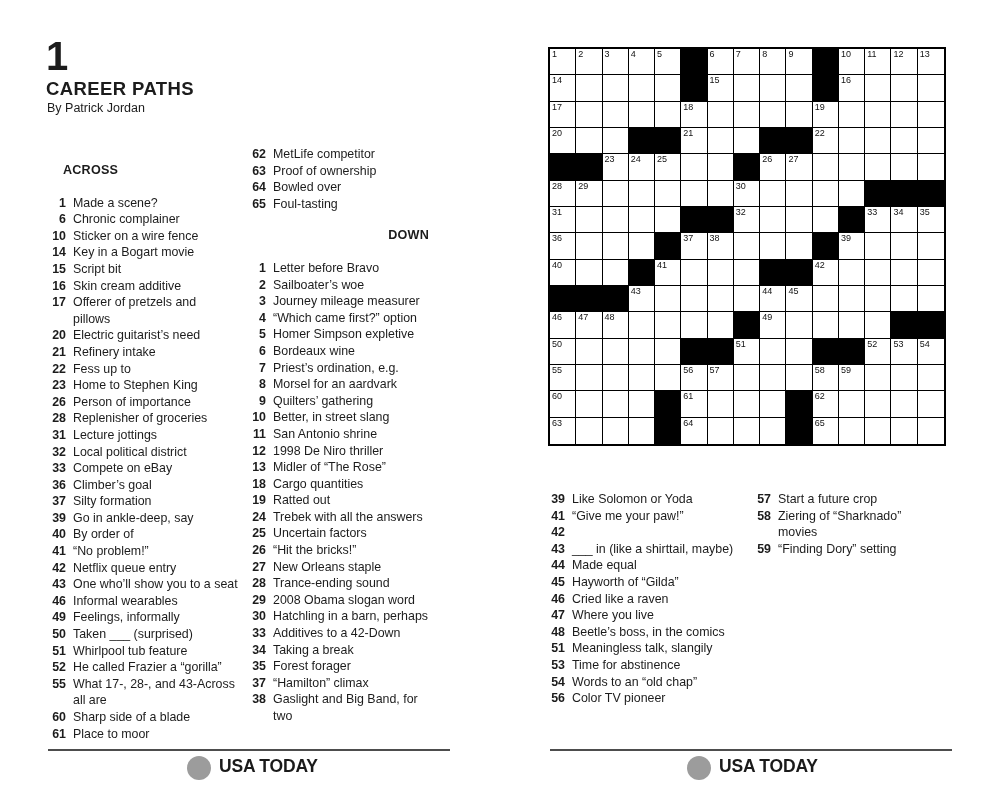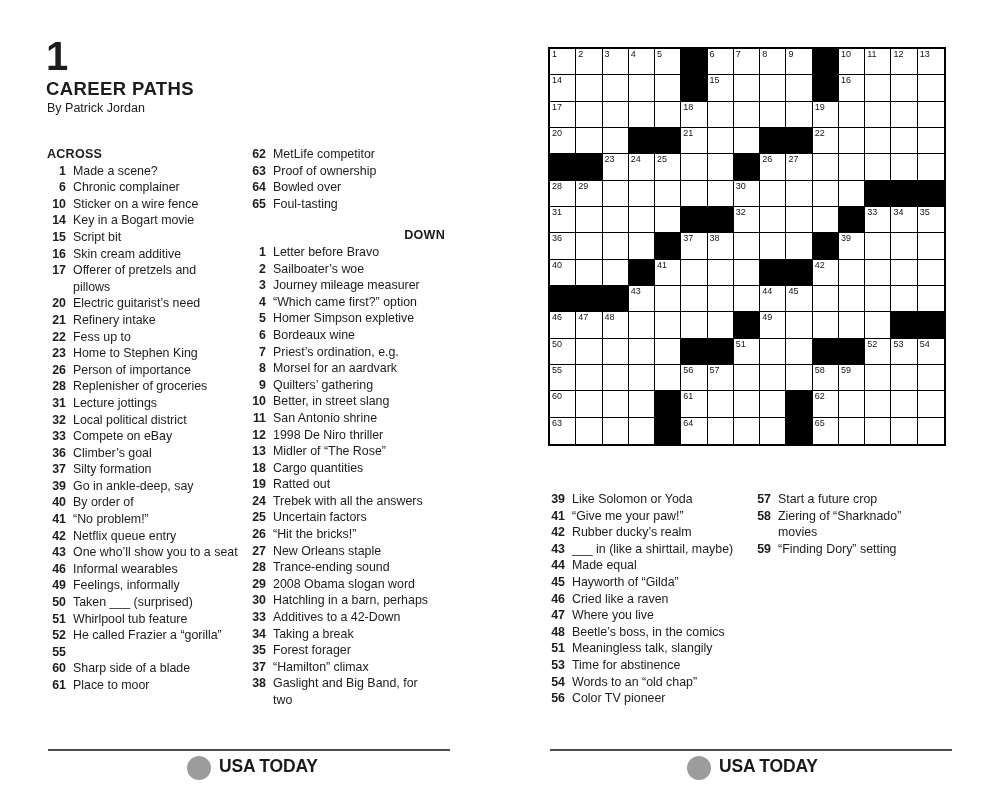--- a/index.html
+++ b/index.html
@@ -11,21 +11,21 @@
   .puzzle-number { position:absolute; left:46px; top:36px; font-size:40px; font-weight:bold; line-height:1; letter-spacing:-1px; }
   .puzzle-title  { position:absolute; left:46px; top:78px; font-size:18.5px; font-weight:bold; letter-spacing:.4px; margin:0; }
   .puzzle-byline { position:absolute; left:47px; top:101px; font-size:12.5px; }
 
   
   .clue-col { position:absolute; font-size:12.4px; line-height:16.6px; }
   .col-a { left:47px;  top:146px; width:214px; }
   .col-b { left:247px; top:146px; width:198px; }
   .col-c { left:546px; top:491px; width:224px; }
   .col-d { left:752px; top:491px; width:208px; }
-  .clue-header { font-size:12.6px; font-weight:bold; letter-spacing:.2px; line-height:16.6px; margin:0; }
+  .clue-header { font-size:12.6px; font-weight:bold; letter-spacing:.2px; line-height:16.6px; margin:16px; }
   .clue-header.gap { margin-top:15px;text-align:right; }
   .clue { display:flex; }
   .clue-num { flex:0 0 19px; min-width:19px; text-align:right; font-weight:bold; padding-right:7px; }
   .clue-text { flex:1; white-space:pre-wrap; }
 
   
   .grid {
     position:absolute; left:548px; top:47px; width:398px; height:399px;
     box-sizing:border-box; border:2px solid #000; background:#fff;
     display:grid; grid-template-columns:repeat(15,1fr); grid-template-rows:repeat(15,1fr);
@@ -167,20 +167,22 @@
           <div class="clue">
             <span class="clue-num">51</span>
             <span class="clue-text">Whirlpool tub feature</span>
           </div>
           <div class="clue">
             <span class="clue-num">52</span>
             <span class="clue-text">He called Frazier a “gorilla”</span>
           </div>
           <div class="clue">
             <span class="clue-num">55</span>
+            <span class="clue-text">What 17-, 28-, and 43-Across
+all are</span>
           </div>
           <div class="clue">
             <span class="clue-num">60</span>
             <span class="clue-text">Sharp side of a blade</span>
           </div>
           <div class="clue">
             <span class="clue-num">61</span>
             <span class="clue-text">Place to moor</span>
           </div>
         </div>
@@ -690,21 +692,20 @@
           <div class="clue">
             <span class="clue-num">39</span>
             <span class="clue-text">Like Solomon or Yoda</span>
           </div>
           <div class="clue">
             <span class="clue-num">41</span>
             <span class="clue-text">“Give me your paw!”</span>
           </div>
           <div class="clue">
             <span class="clue-num">42</span>
-            <span class="clue-text">Rubber ducky’s realm</span>
           </div>
           <div class="clue">
             <span class="clue-num">43</span>
             <span class="clue-text">___ in (like a shirttail, maybe)</span>
           </div>
           <div class="clue">
             <span class="clue-num">44</span>
             <span class="clue-text">Made equal</span>
           </div>
           <div class="clue">

